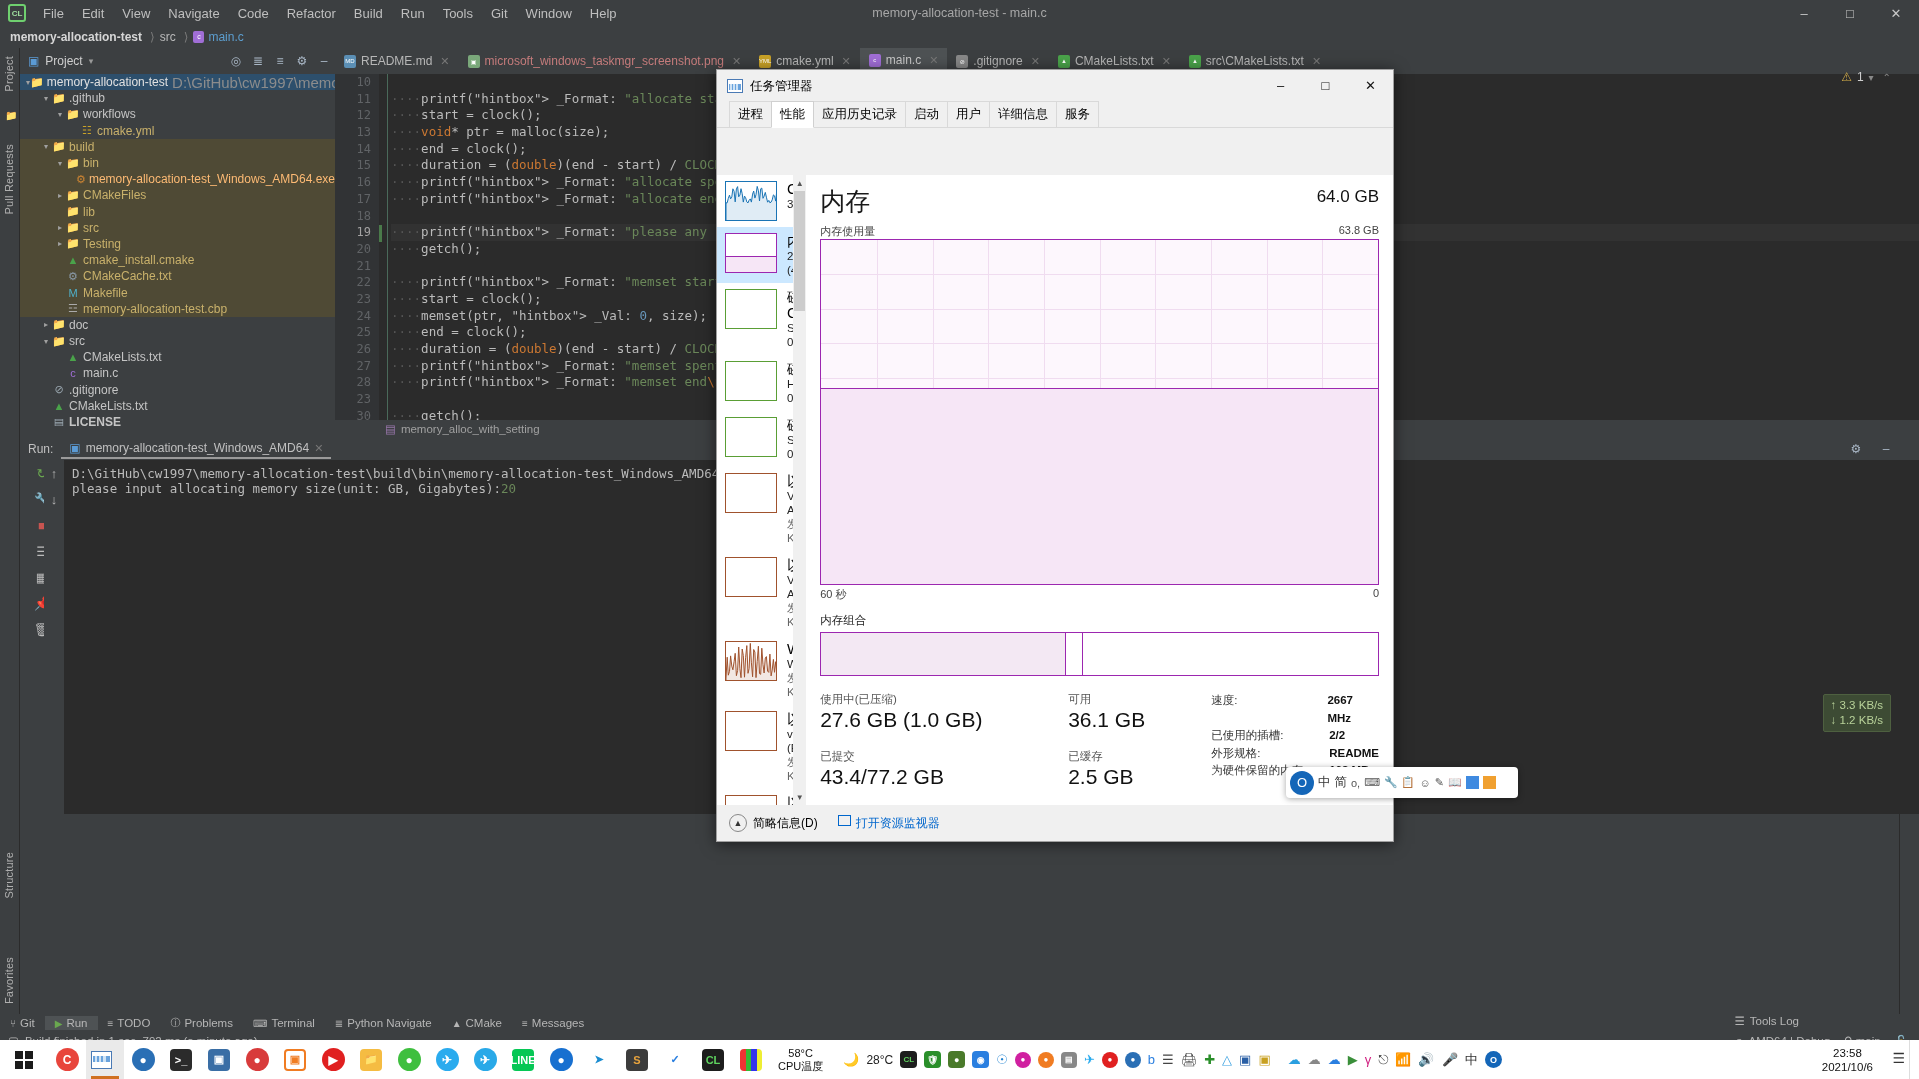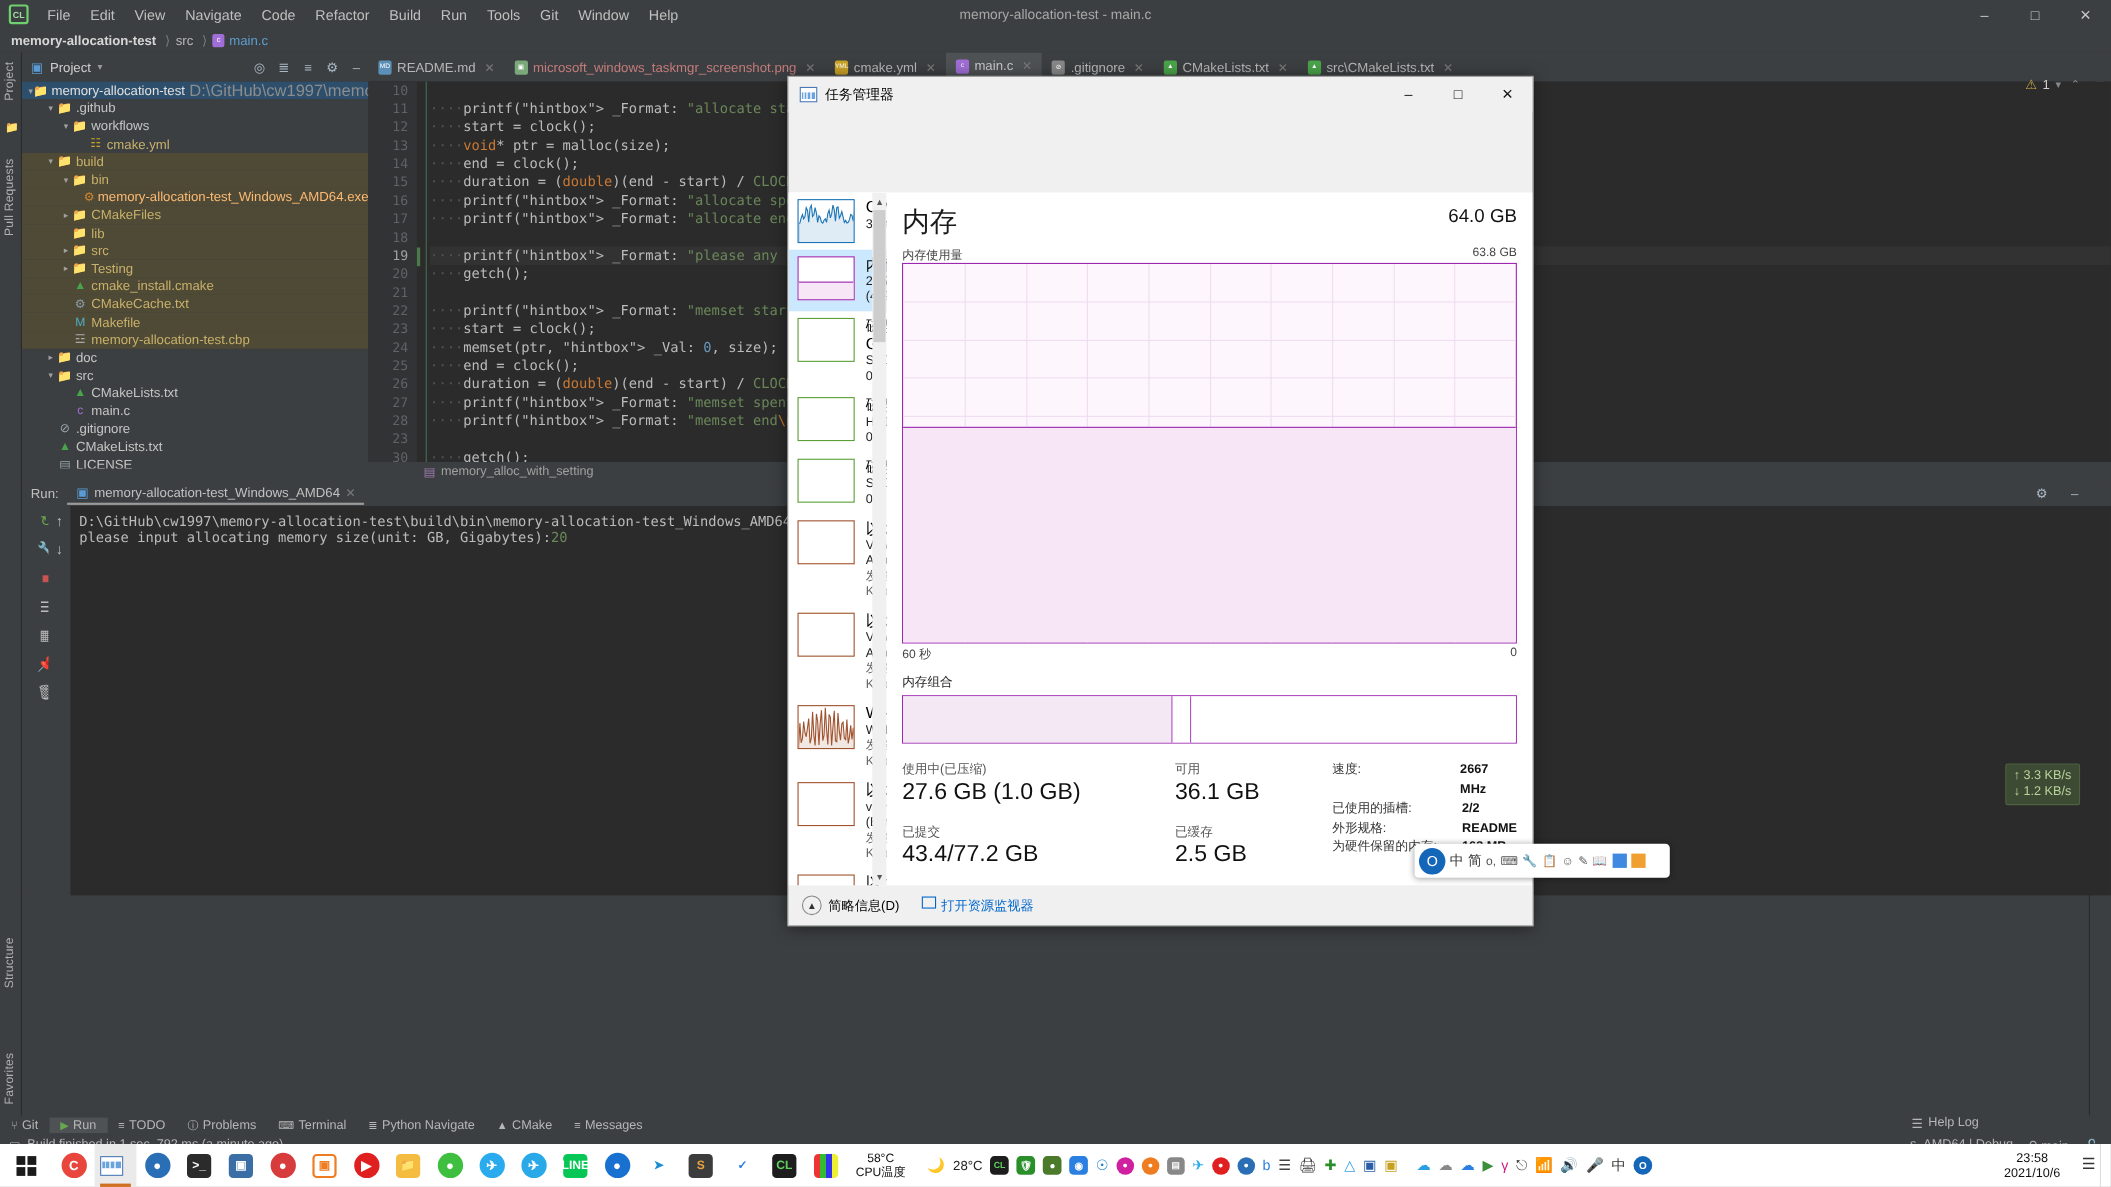--- a/index.html
+++ b/index.html
@@ -401,21 +401,21 @@
           <span style="color: rgb(197, 197, 197);">.gitignore</span>
         </div>
         <div class="trow" style="padding-left: 20px;">
           <span class="arr"></span>
           <span class="fico" style="color: rgb(74, 163, 74);">▲</span>
           <span style="color: rgb(197, 197, 197);">CMakeLists.txt</span>
         </div>
         <div class="trow" style="padding-left: 20px;">
           <span class="arr"></span>
           <span class="fico" style="color: rgb(154, 167, 176);">▤</span>
-          <span style="color: rgb(197, 197, 197);">LICENSE</span>
+          <span style="color: rgb(197, 197, 197); font-weight: bold;">LICENSE</span>
         </div>
       </div>
 
     <div class="tabbar" id="tabbar">
         <div class="etab">
           <span class="ti" style="background: rgb(91, 143, 181); font-size: 6px;">MD</span>
           <span style="color: rgb(183, 183, 183);">README.md</span>
           <span class="x">✕</span>
         </div>
         <div class="etab">
@@ -581,21 +581,21 @@
           <span>CMake</span>
         </div>
         <div class="st">
           <span style="font-size: 10px;">≡</span>
           <span>Messages</span>
         </div>
       </div>
 
     <div class="eventlog">
       <span>☰</span>
-      <span>Help Log</span>
+      <span>Tools Log</span>
     </div>
 
     <div class="statusbar">
       <span>▢</span>
       <span>Build finished in 1 sec, 792 ms (a minute ago)</span>
     </div>
     <div class="sbright">
       <span>...s_AMD64 | Debug</span>
       <span>⚲ <span>main</span></span>
       <span>🔓</span>
@@ -607,20 +607,29 @@
       <span class="tm-icon"></span>
       <span>任务管理器</span>
       <div class="tm-wctrl">
         <div>–</div>
         <div>□</div>
         <div class="close">✕</div>
       </div>
     </div>
 
 
+    <div class="tm-tabs" id="tmTabs">
+        <div class="tm-tab">进程</div>
+        <div class="tm-tab active">性能</div>
+        <div class="tm-tab">应用历史记录</div>
+        <div class="tm-tab">启动</div>
+        <div class="tm-tab">用户</div>
+        <div class="tm-tab">详细信息</div>
+        <div class="tm-tab">服务</div>
+      </div>
 
     <div class="tm-body">
 
       <div class="tm-side">
         <div id="tmSide" style="width:170px">
             <div class="tm-item">
               <div class="tm-thumb" style="border-color: rgb(26, 116, 181);"><svg width="52" height="40" viewBox="0 0 52 40" preserveAspectRatio="none">
                   <path d="M0,40 L0.0,20.9 L1.2,20.8 L2.3,16.4 L3.5,13.1 L4.6,16.9 L5.8,14.8 L6.9,6.8 L8.1,9.3 L9.2,19.9 L10.4,6.9 L11.6,4.6 L12.7,14.8 L13.9,13.1 L15.0,6.7 L16.2,11.7 L17.3,20.1 L18.5,14.1 L19.6,15.6 L20.8,19.9 L22.0,20.9 L23.1,18.2 L24.3,16.9 L25.4,20.1 L26.6,12.1 L27.7,9.0 L28.9,16.1 L30.0,12.7 L31.2,4.4 L32.4,8.8 L33.5,19.0 L34.7,6.8 L35.8,6.1 L37.0,16.3 L38.1,14.1 L39.3,10.4 L40.4,15.2 L41.6,20.2 L42.8,18.4 L43.9,20.8 L45.1,20.1 L46.2,17.9 L47.4,12.9 L48.5,13.8 L49.7,19.1 L50.8,8.5 L52.0,6.4 L52,40 Z" fill="#1a74b522" stroke="#1a74b5" stroke-width="1"></path>
                 </svg></div>
               <div>

